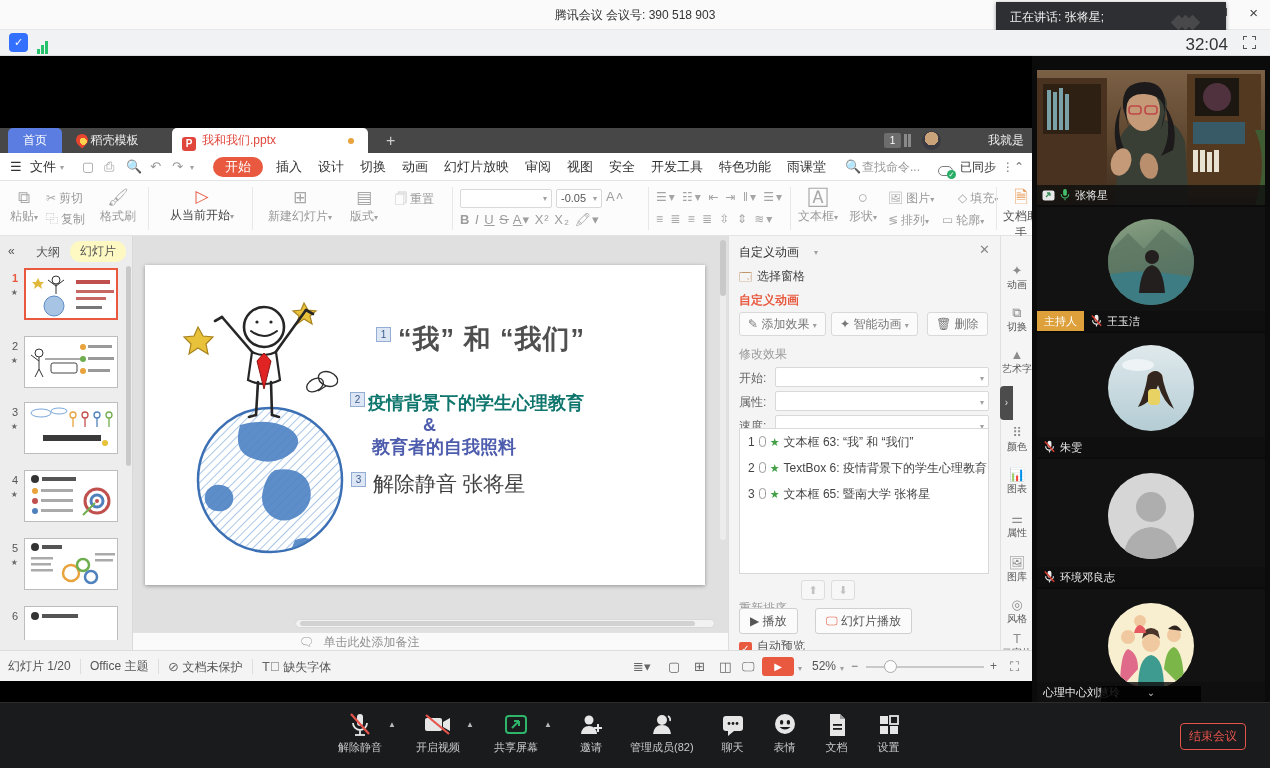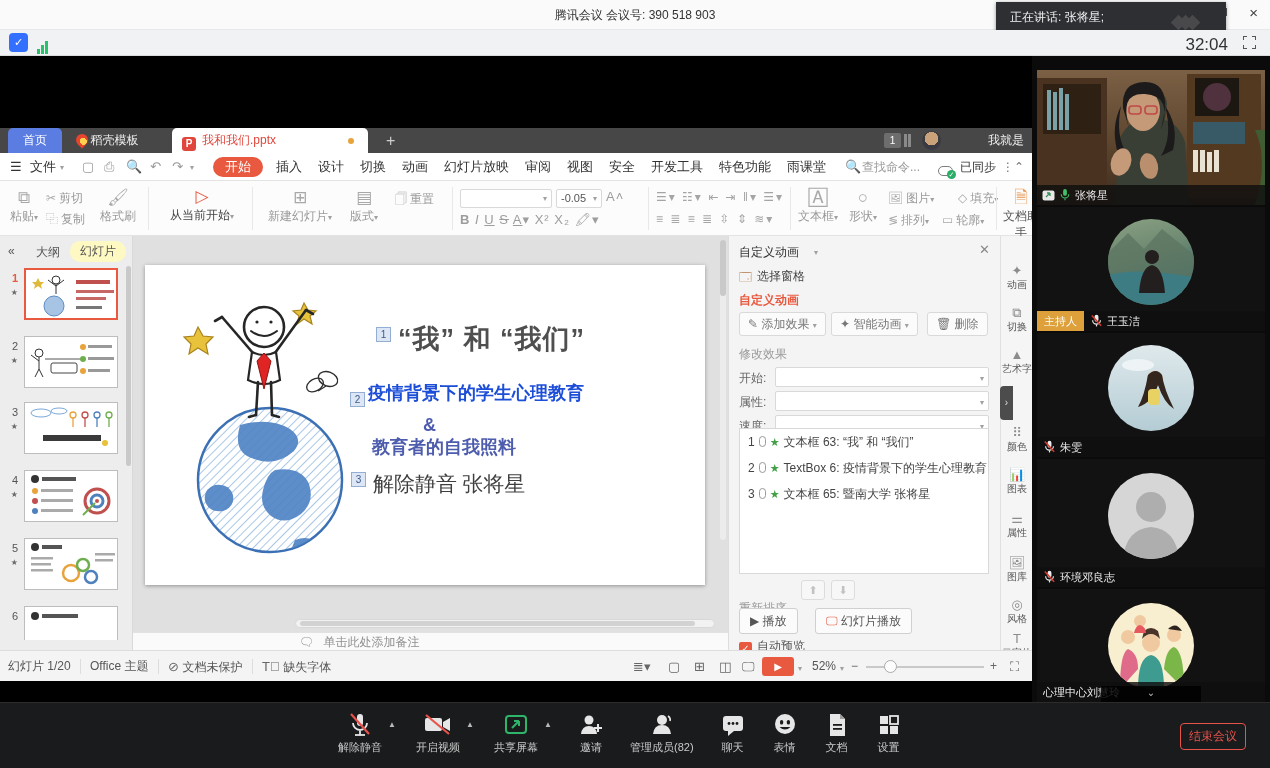--- a/index.html
+++ b/index.html
@@ -78,21 +78,21 @@
   .th-num { font-size:11px; color:#555; text-align:right; width:14px;}
   .th-num.sel { color:#e8593f; font-weight:bold;}
   .th-star { color:#6a6a6a; font-size:8px; text-align:right; width:14px;}
   .vscroll { left:126px; top:30px; width:5px; height:200px; background:#c9c9c9; border-radius:3px;}
 
   .canvas { left:133px; top:0; width:595px; height:414px; background:#e0e0e0; }
   .slide { left:12px; top:29px; width:560px; height:320px; background:#fff; box-shadow:0 1px 4px rgba(0,0,0,.35); }
   .seq { position:absolute; width:15px; height:15px; background:#dce6f4; border:1px solid #93aed2; color:#3c5a8c;
     font-size:10px; text-align:center; line-height:14px; }
   .sl-title { position:absolute; left:253px; top:56px; font-size:27px; font-weight:bold; color:#4f4f4f; letter-spacing:1px;}
-  .sl-sub { position:absolute; left:223px; top:116px; width:300px; font-size:18px; font-weight:bold; color:#1d4ed8; line-height:24px;}
+  .sl-sub { position:absolute; left:223px; top:126px; width:300px; font-size:18px; font-weight:bold; color:#0f766e; line-height:24px;}
   .sl-amp { position:absolute; left:278px; top:150px; font-size:18px; font-weight:bold; color:#4d5cad;}
   .sl-sub2 { position:absolute; left:227px; top:170px; font-size:18px; font-weight:bold; color:#4d5cad;}
   .sl-auth { position:absolute; left:228px; top:205px; font-size:21px; color:#3f3f3f; font-family:"Liberation Serif","DejaVu Serif",serif;}
   .hscroll { left:162px; top:383px; width:420px; height:9px; background:#f2f2f2; border:1px solid #d8d8d8; border-radius:5px;}
   .hthumb { left:4px; top:1px; width:395px; height:5px; background:#d2d2d2; border-radius:3px;}
   .notesbar { left:0; top:396px; width:595px; height:18px; background:#fafafa; border-top:1px solid #e2e2e2; font-size:12px; color:#8f8f8f; line-height:18px; }
   .cscroll { left:587px; top:4px; width:6px; height:300px; background:#ececec; border-radius:3px;}
   .cscroll i { position:absolute; left:0; top:0; width:6px; height:56px; background:#c9c9c9; border-radius:3px;}
 
   .animpanel { left:728px; top:0; width:272px; height:414px; background:#f4f4f4; border-left:1px solid #ddd; font-size:12px; color:#444; }

